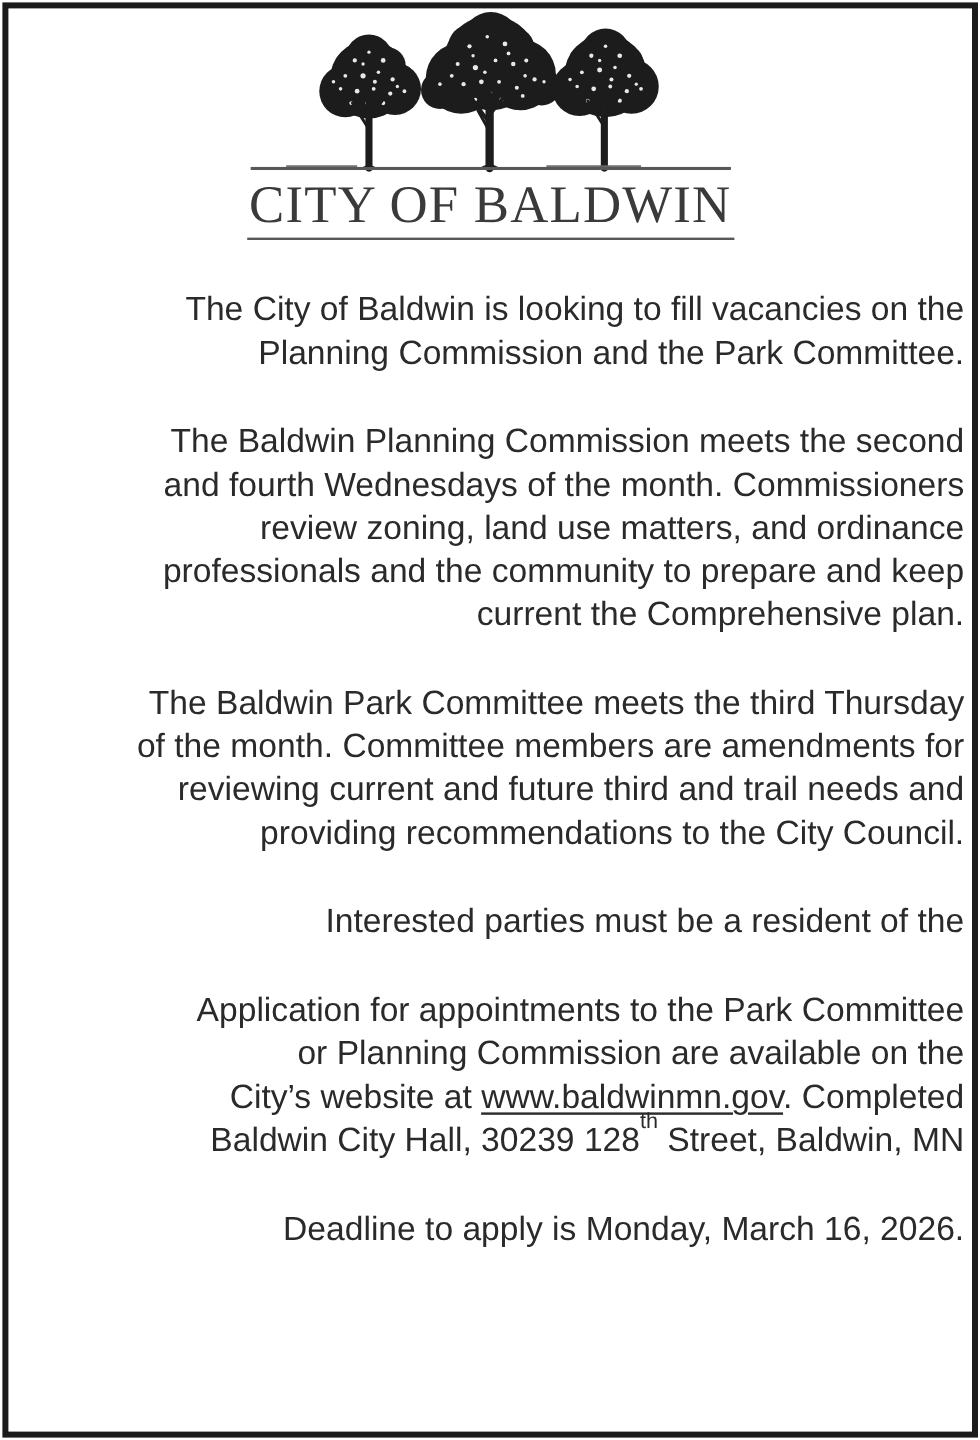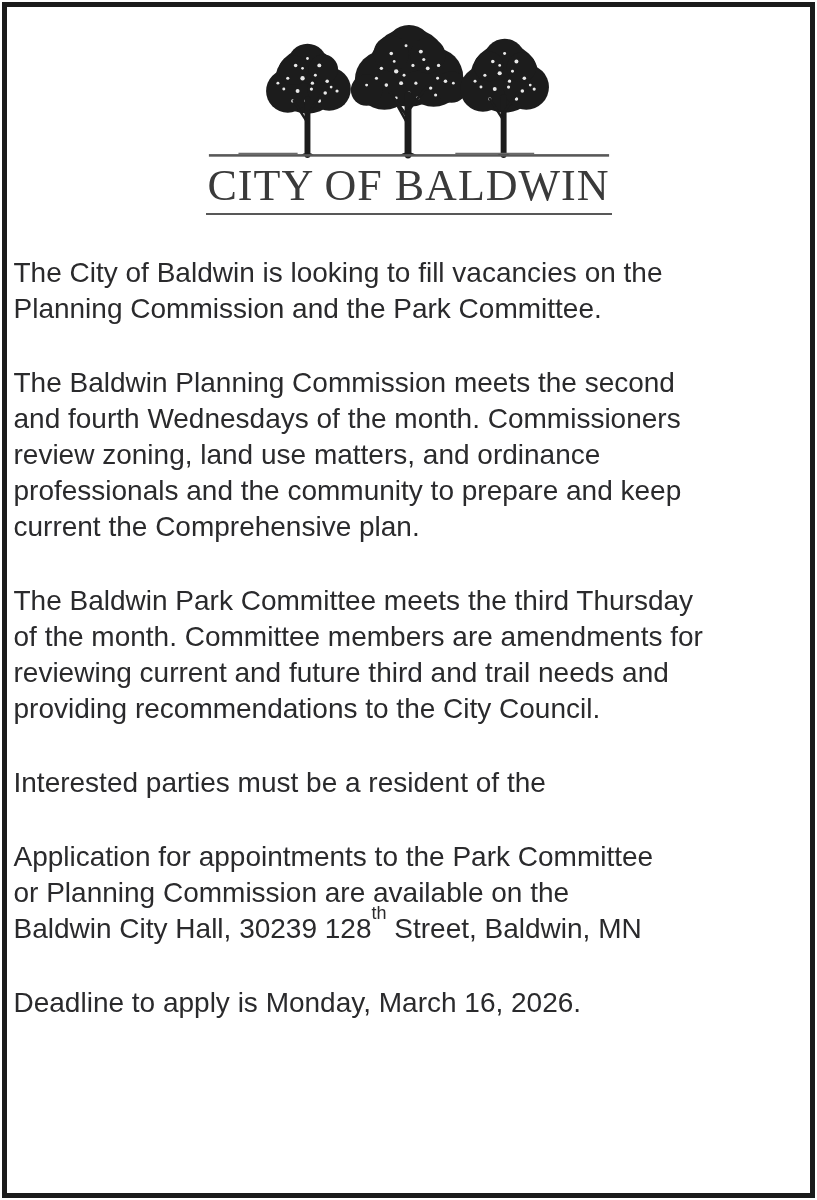--- a/index.html
+++ b/index.html
@@ -17,21 +17,21 @@
   }
   .frame {
     position: absolute;
     inset: 2px;
     border: 5px solid #1b1b1b;
     pointer-events: none;
   }
   .content {
     position: absolute;
     inset: 7px;
-    padding-top: 17px;
+    padding-top: 2px;
   }
   
   .logo {
     width: 406px;
     margin: 0 auto;
   }
   .trees {
     display: block;
     width: 406px;
     height: 138px;
@@ -45,21 +45,21 @@
     line-height: 44px;
     letter-spacing: 1px;
     color: #3a3a3a;
     padding: 2px 0 5px 0;
     border-bottom: 2px solid #585858;
   }
   
   .notice {
     width: 790px;
     margin: 40px auto 0;
-    text-align: left;
+    text-align: right;
     color: #2a2a2c;
     font-size: 28px;
     line-height: 36px;
   }
   .para + .para { margin-top: 38px; }
   .line { white-space: nowrap; }
   .link {
     color: #2a2a2c;
     text-decoration: underline;
     text-decoration-thickness: 2px;
@@ -216,20 +216,21 @@
           <div class="line"><span>of the month. Committee members are amendments for</span></div>
           <div class="line"><span>reviewing current and future third and trail needs and</span></div>
           <div class="line"><span>providing recommendations to the City Council.</span></div>
         </div>
         <div class="para">
           <div class="line"><span>Interested parties must be a resident of the</span></div>
         </div>
         <div class="para">
           <div class="line"><span>Application for appointments to the Park Committee</span></div>
           <div class="line"><span>or Planning Commission are available on the</span></div>
+          <div class="line"><span>City’s website at </span><a class="link">www.baldwinmn.gov</a><span>. Completed</span></div>
           <div class="line"><span>Baldwin City Hall, 30239 128</span><sup class="ord">th</sup><span> Street, Baldwin, MN</span></div>
         </div>
         <div class="para">
           <div class="line"><span>Deadline to apply is Monday, March 16, 2026.</span></div>
         </div>
       </div>
 
   </div>
 </div>
 

